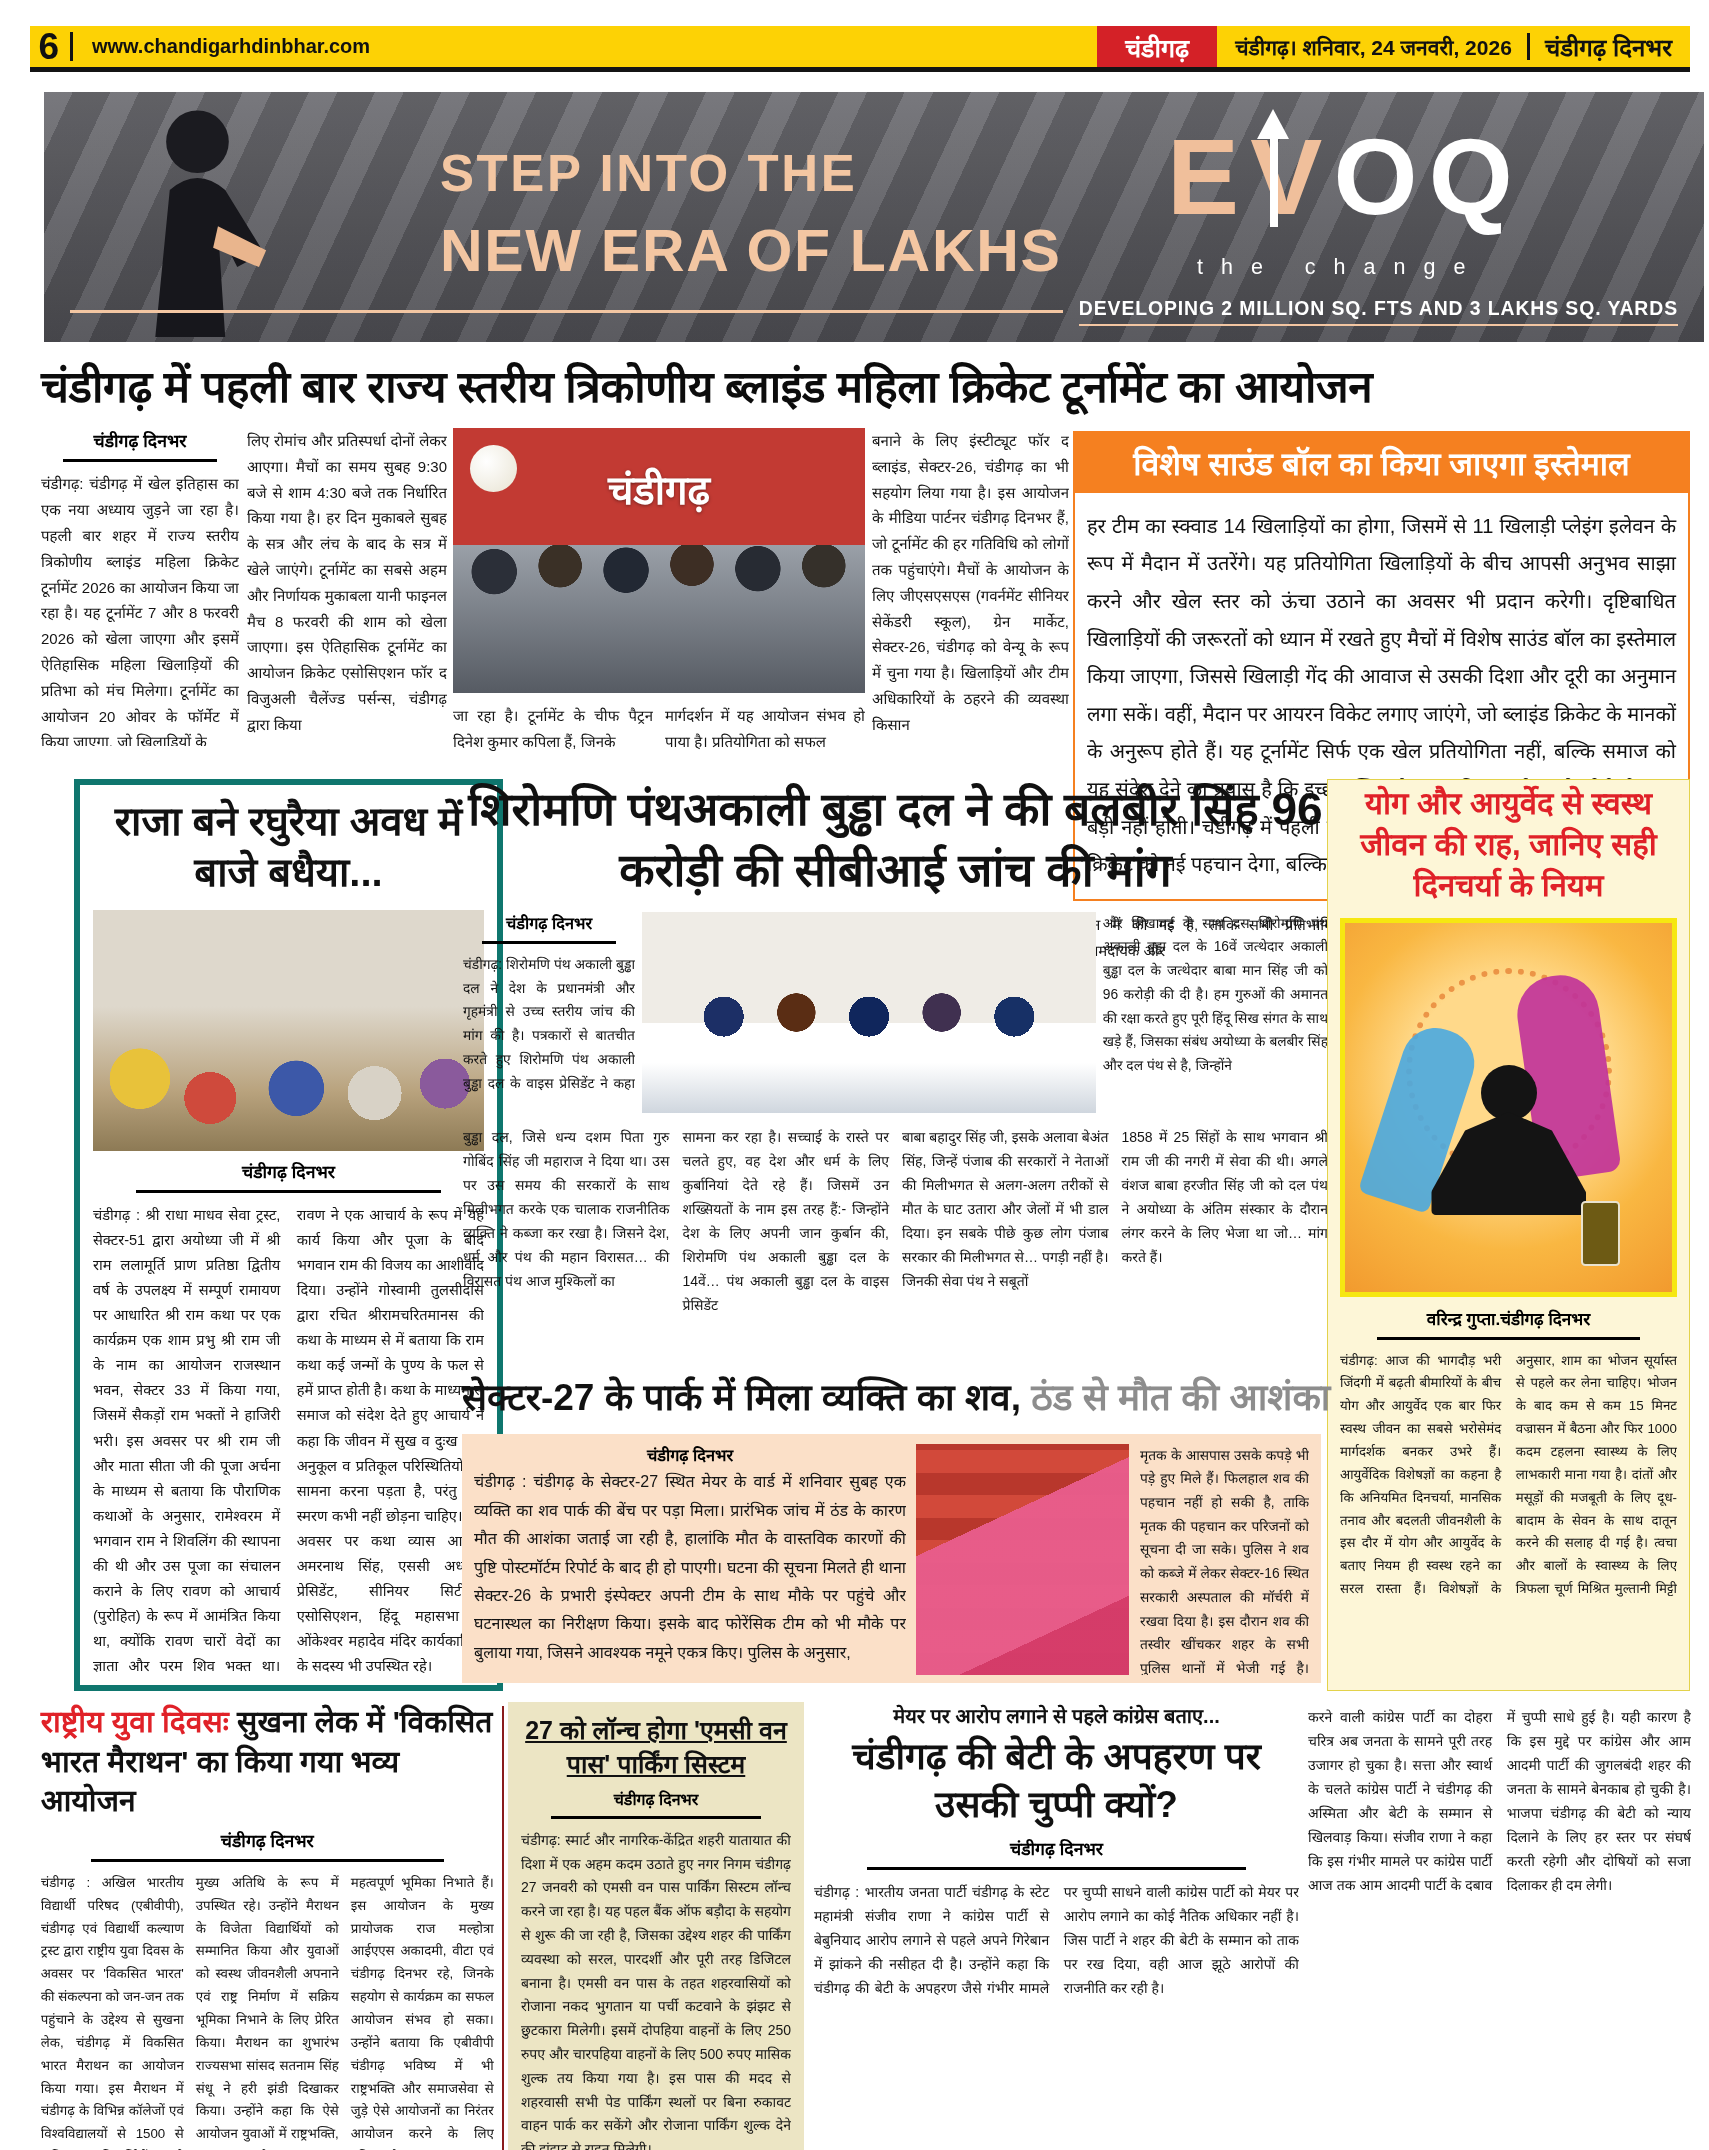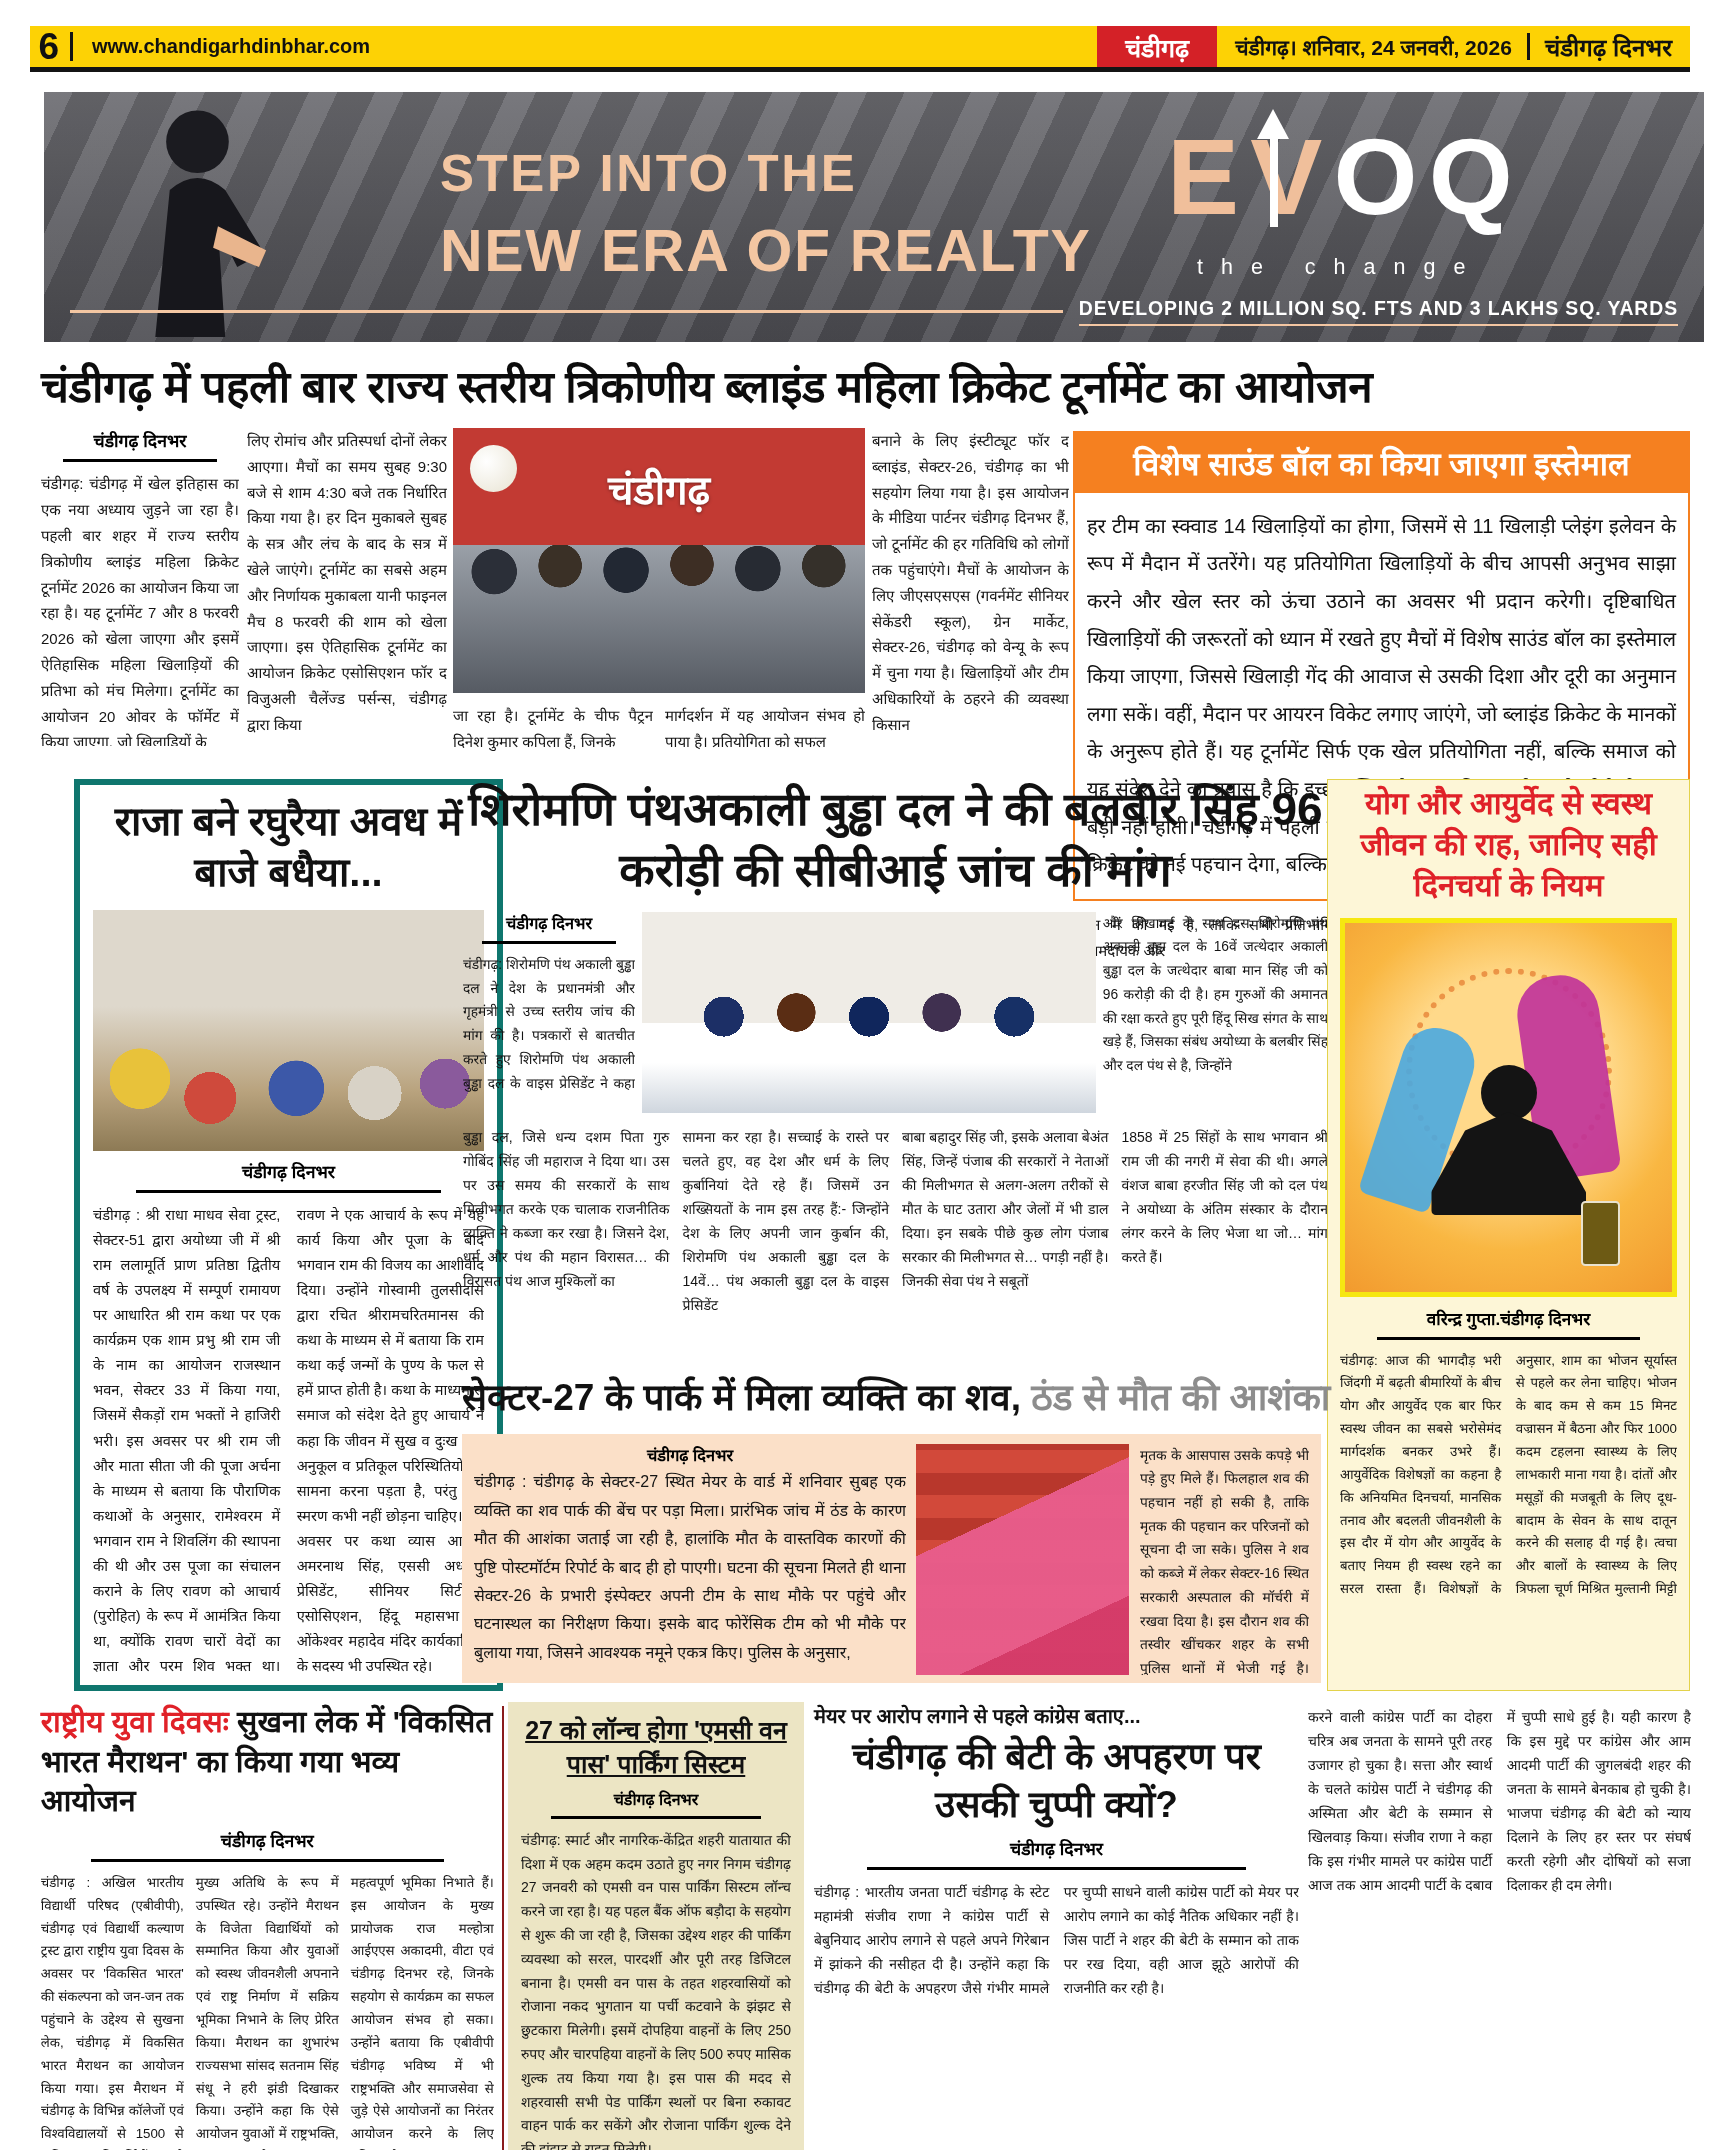--- a/index.html
+++ b/index.html
@@ -151,21 +151,21 @@
   .yuva h3 .red { color:#e02128; }
   .yuva .byline { margin-top:7.7px; }
   .yuva-cols { display:flex; gap:12px; height:301px; }
   .yuva-cols div { flex:1; font-size:13.3px; }
   .vsep-red { position:absolute; left:472px; top:4.3px; width:1.7px; height:467px; background:#8a1c1c; }
   .mc { position:absolute; left:478px; top:0; width:296px; height:473px; background:#ece5c4; padding:12px 13px; }
   .mc h3 { font-size:25px; font-weight:900; text-align:center; line-height:1.35;text-decoration:underline; }
   .mc .byline { margin-top:6px; font-size:16px; }
   .mc .bt { font-size:14px; line-height:1.7; height:327px; }
   .beti { position:absolute; left:784px; top:0; width:485px; }
-  .beti-kicker { font-size:20px; font-weight:900; }
+  .beti-kicker { font-size:20px; font-weight:900; text-align:center; }
   .beti h3 { font-size:37px; font-weight:900; text-align:center; line-height:1.3; margin-top:4.3px; }
   .beti .byline { margin-top:6.9px; }
   .beti-cols { column-count:2; column-gap:14.6px; height:275px; font-size:14px; }
   .beticont { position:absolute; left:1278px; top:2.6px; width:383px; height:469px;
               column-count:2; column-gap:14.6px; font-size:14px; }
 </style>
 </head>
 <body>
 
 <header class="masthead">
@@ -180,21 +180,21 @@
   </div>
 </header>
 
 <section class="adbanner">
   <svg class="ad-person" width="241" height="241" viewBox="0 0 200 200">
     <circle cx="95" cy="38" r="26" fill="#1b1b20"></circle>
     <path d="M60 200 L72 78 Q95 58 118 78 L150 130 L128 142 L112 110 L118 200 Z" fill="#17171c"></path>
     <path d="M112 108 L152 128 L146 142 L108 126 Z" fill="#e9b58d"></path>
   </svg>
   <div class="ad-line1">STEP INTO THE</div>
-  <div class="ad-line2">NEW ERA OF REALTY</div>
+  <div class="ad-line2">NEW ERA OF LAKHS</div>
   <div class="ad-logo"><span>EV</span><span class="lt-w">OQ</span></div>
   <div class="ad-arrow"></div>
   <div class="ad-arrow-stem"></div>
   <div class="ad-tagline">the change</div>
   <div class="ad-bottom">
     <div class="ad-bline"></div>
     <div class="ad-btxt">DEVELOPING 2 MILLION SQ. FTS AND 3 LAKHS SQ. YARDS</div>
   </div>
 </section>
 

